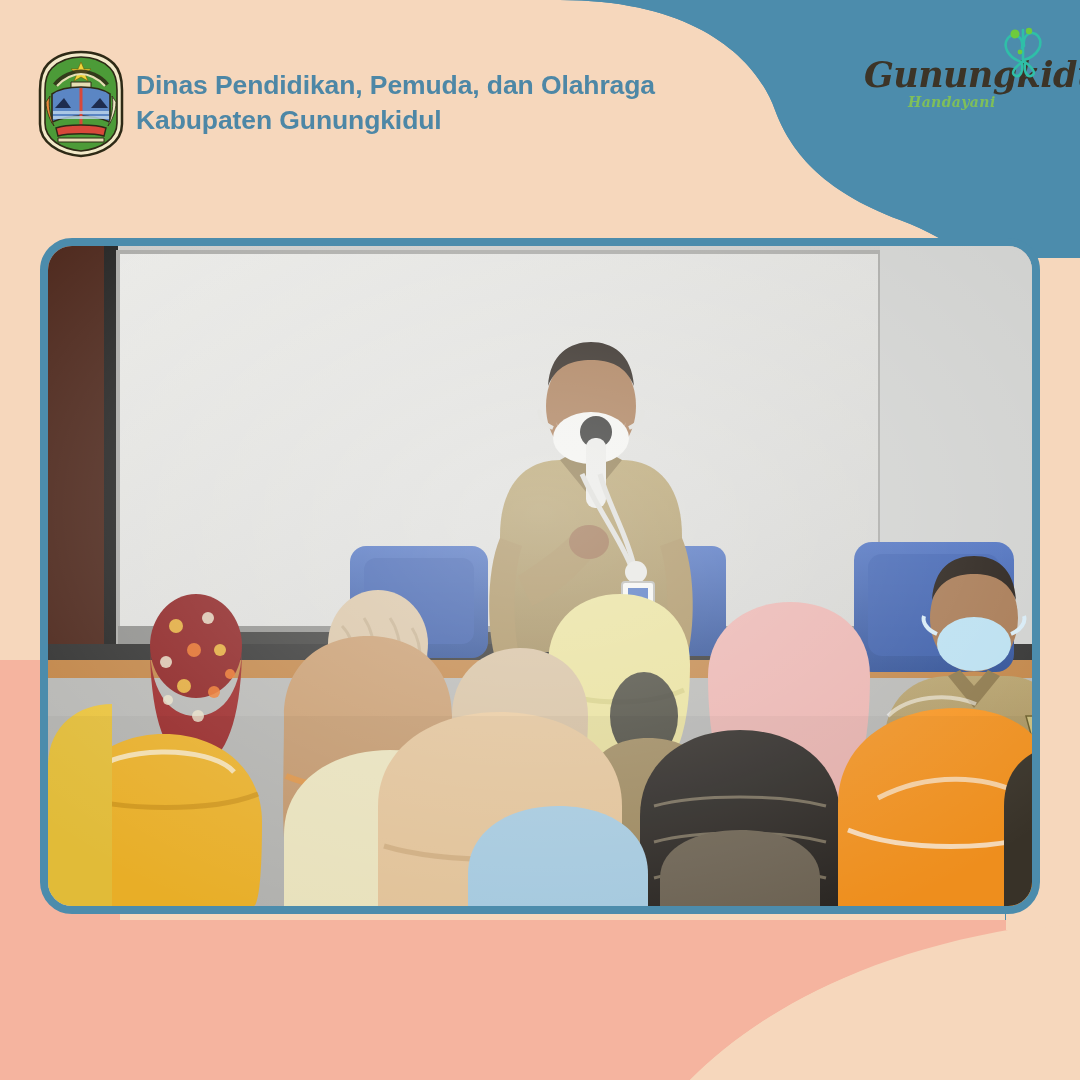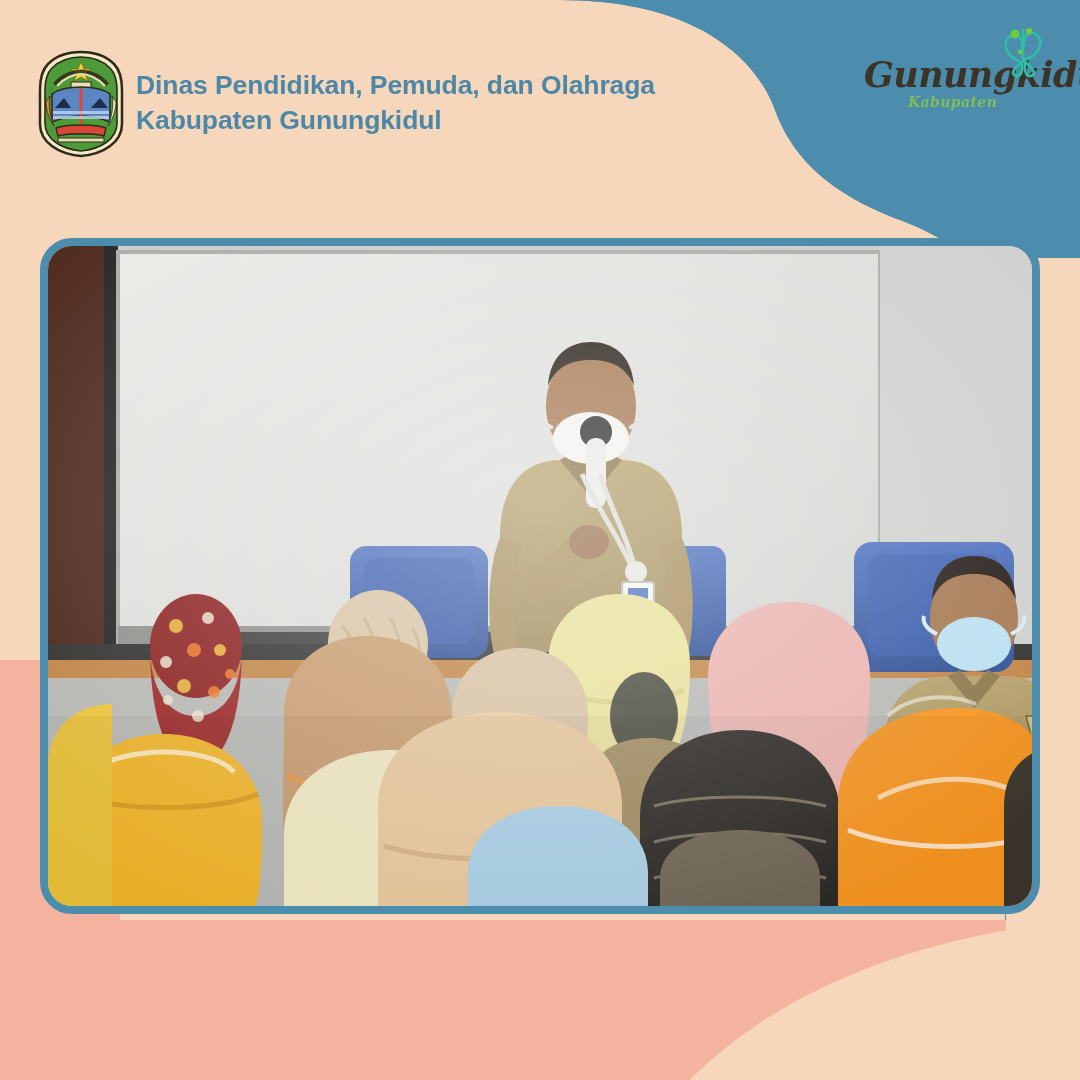--- a/index.html
+++ b/index.html
@@ -118,21 +118,21 @@
       <path d="M74,46 C76,54 74,66 70,76 C73,72 78,62 78,52 Z" fill="#EFE8C8" stroke="#2E2A16" stroke-width="0.8"></path>
       <path d="M18,78 C28,74 58,74 68,78 L66,86 C56,83 30,83 20,86 Z" fill="#D8483A" stroke="#2E2A16" stroke-width="1.4"></path>
       <path d="M20,88 h46 v4 h-46 z" fill="#E6DFB4" stroke="#2E2A16" stroke-width="1"></path>
     </svg>
 
     <div class="org-title">Dinas Pendidikan, Pemuda, dan Olahraga
 Kabupaten Gunungkidul</div>
 
     <div class="brandmark">
       <div class="brand-word">Gunungkidul</div>
-      <div class="brand-sub">Kabupaten</div>
+      <div class="brand-sub">Handayani</div>
       <svg class="brand-orn" viewBox="0 0 62 56">
         <g fill="none" stroke="#2FBFA8" stroke-width="2.6" stroke-linecap="round">
           <path d="M30,40 C16,36 10,24 16,16 C22,9 32,15 30,26"></path>
           <path d="M32,38 C46,34 52,22 46,14 C40,7 30,13 32,24"></path>
           <path d="M30,40 C22,46 18,52 24,54 C29,55 31,48 30,42"></path>
           <path d="M33,40 C41,46 45,52 39,54 C34,55 32,48 33,42"></path>
           <path d="M31,8 L31,40"></path>
         </g>
         <circle cx="23" cy="12" r="4.5" fill="#6ECB3C"></circle>
         <circle cx="37" cy="9" r="3.2" fill="#6ECB3C"></circle>

